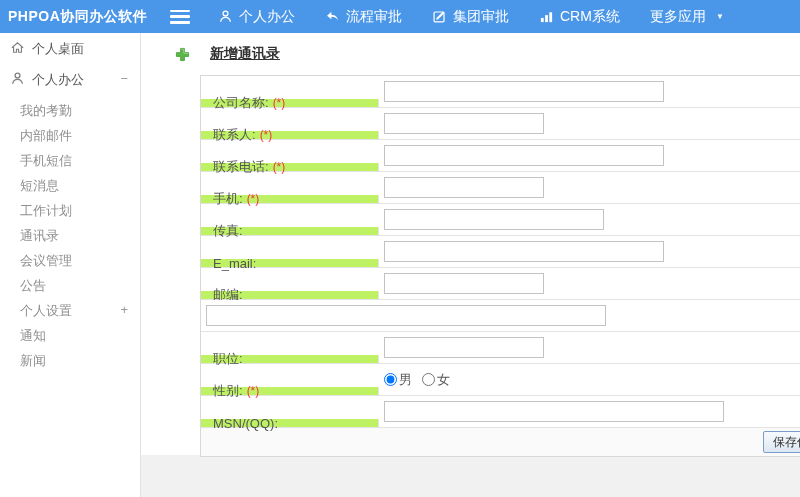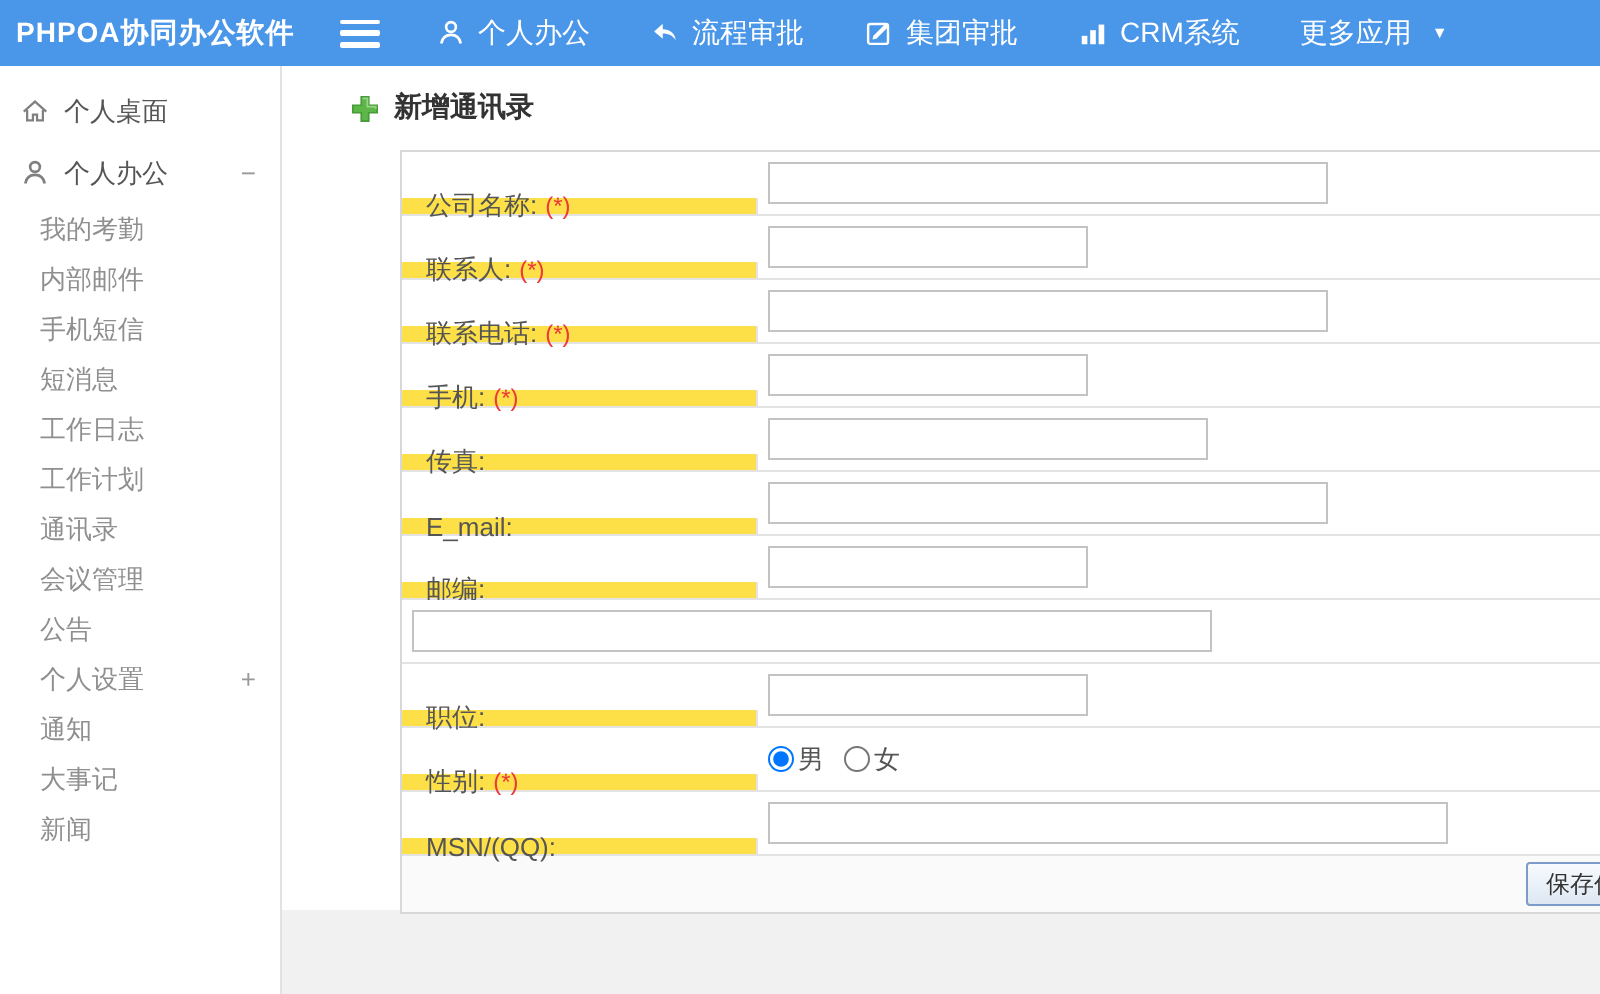--- a/index.html
+++ b/index.html
@@ -19,37 +19,37 @@
   .hamburger i { display:block; height:2.5px; background:#fff; border-radius:1px; }
   .top-nav { display:flex; align-items:center; gap:30px; font-size:14px; }
   .nav-item { display:flex; align-items:center; gap:6px; cursor:pointer; white-space:nowrap; }
   .nav-icon { width:15px; height:15px; color:#fff; display:inline-block; }
   .nav-icon svg, .s-icon svg { width:100%; height:100%; display:block; }
   .caret { font-size:8px; margin-left:4px; }
 
   
   .layout { display:flex; height:464px; }
   .sidebar { width:141px; background:#fff; border-right:1px solid #e2e2e2; padding-top:7px; flex:none; }
-  .side-item { height:31px; display:flex; align-items:center; padding-left:10px; color:#555; font-size:13px; position:relative; cursor:pointer; }
+  .side-item { height:31px; display:flex; padding-left:10px; color:#555; font-size:13px; position:relative; cursor:pointer; }
   .side-item.sub { height:25px; padding-left:20px; color:#8f8f8f; }
   .s-icon { width:15px; height:15px; margin-right:7px; color:#808080; flex:none; }
   .expander { position:absolute; right:12px; color:#999; font-size:13px; cursor:pointer; }
 
   
   .content { flex:1; background:#f1f1f2; }
   .panel { background:#fff; height:422px; padding:12px 0 0 34px; }
   .title-row { display:flex; align-items:center; gap:7px; height:18px; margin-bottom:12px; }
   .plus-icon { width:15px; height:15px; display:inline-block; }
   .plus-icon svg { width:100%; height:100%; display:block; }
-  .page-title { font-size:14px; font-weight:bold; color:#333; margin:0; }
+  .page-title { font-size:14px; font-weight:bold; color:#333; margin:13px;text-decoration:underline; }
 
   .form-table { width:640px; margin-left:25px; border:1px solid #d8d8d8; background:#fff; }
   .frow { display:flex; border-bottom:1px solid #e3e3e3; height:32px; }
   .frow:last-child { border-bottom:none; }
-  .flabel { width:178px; flex:none; background:#fde047; border-right:1px solid #e3e3e3;
+  .flabel { width:178px; flex:none; background:#bef264; border-right:1px solid #e3e3e3;
             display:flex; align-items:center; padding-left:12px; color:#555; font-size:13px;margin-top:23px; }
   .req { color:#ec3a39; font-style:normal; margin-left:4px; font-size:12px; }
   .fvalue { flex:1; display:flex; align-items:center; padding-left:5px; background:#fff; }
   .fvalue input[type=text] { height:21px; border:1px solid #c3c3c3; background:#fff; outline:none; padding:0 3px; }
   .radio-opt { display:flex; align-items:center; margin-right:10px; color:#555; font-size:13px; cursor:pointer; }
   .radio-opt input { margin:0 2px 0 0; }
   .frow.footer { height:28px; background:#fafafa; justify-content:flex-end; align-items:center; padding-right:8px; }
   .save-btn { font-size:12px; color:#333; height:22px; padding:2px 9px; border:1px solid #7b9cc7;
               border-radius:2px; background:linear-gradient(#f8fbfd,#dde7f3); cursor:pointer;
               font-family:inherit; white-space:nowrap; }
@@ -134,43 +134,37 @@
       <div class="side-item sub">
         <span class="s-label">内部邮件</span>
       </div>
       <div class="side-item sub">
         <span class="s-label">手机短信</span>
       </div>
       <div class="side-item sub">
         <span class="s-label">短消息</span>
       </div>
       <div class="side-item sub">
-        <span class="s-label">工作日志</span>
-      </div>
-      <div class="side-item sub">
         <span class="s-label">工作计划</span>
       </div>
       <div class="side-item sub">
         <span class="s-label">通讯录</span>
       </div>
       <div class="side-item sub">
         <span class="s-label">会议管理</span>
       </div>
       <div class="side-item sub">
         <span class="s-label">公告</span>
       </div>
       <div class="side-item sub">
         <span class="s-label">个人设置</span>
         <span class="expander">+</span>
       </div>
       <div class="side-item sub">
         <span class="s-label">通知</span>
-      </div>
-      <div class="side-item sub">
-        <span class="s-label">大事记</span>
       </div>
       <div class="side-item sub">
         <span class="s-label">新闻</span>
       </div>
     </aside>
   <main class="content">
     <div class="panel">
       <div class="title-row">
         <span class="plus-icon">
           <svg viewBox="0 0 16 16">

